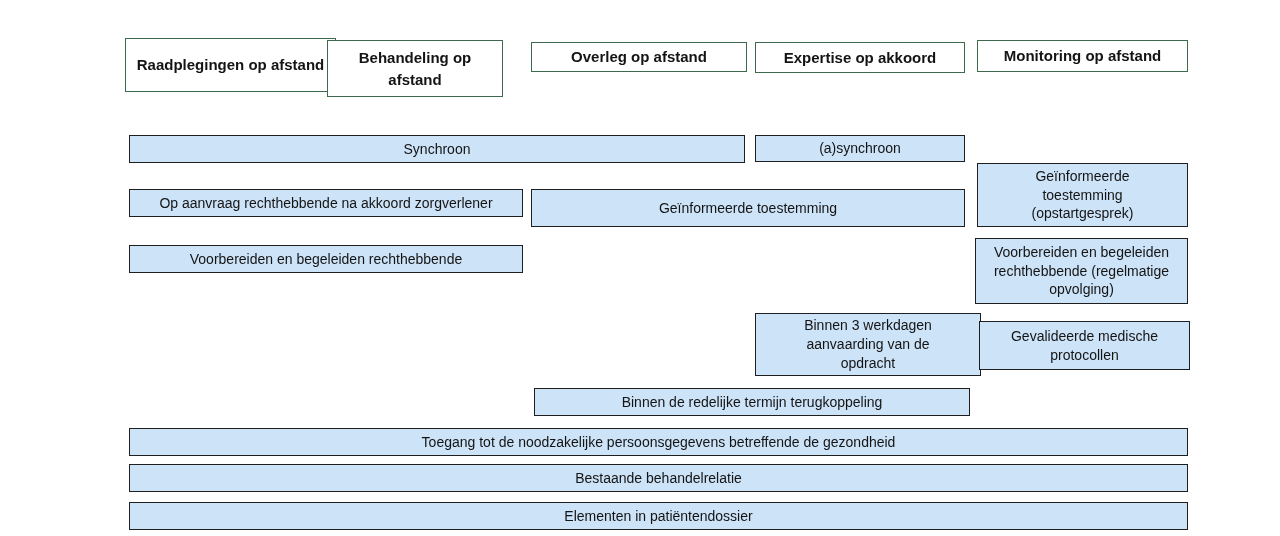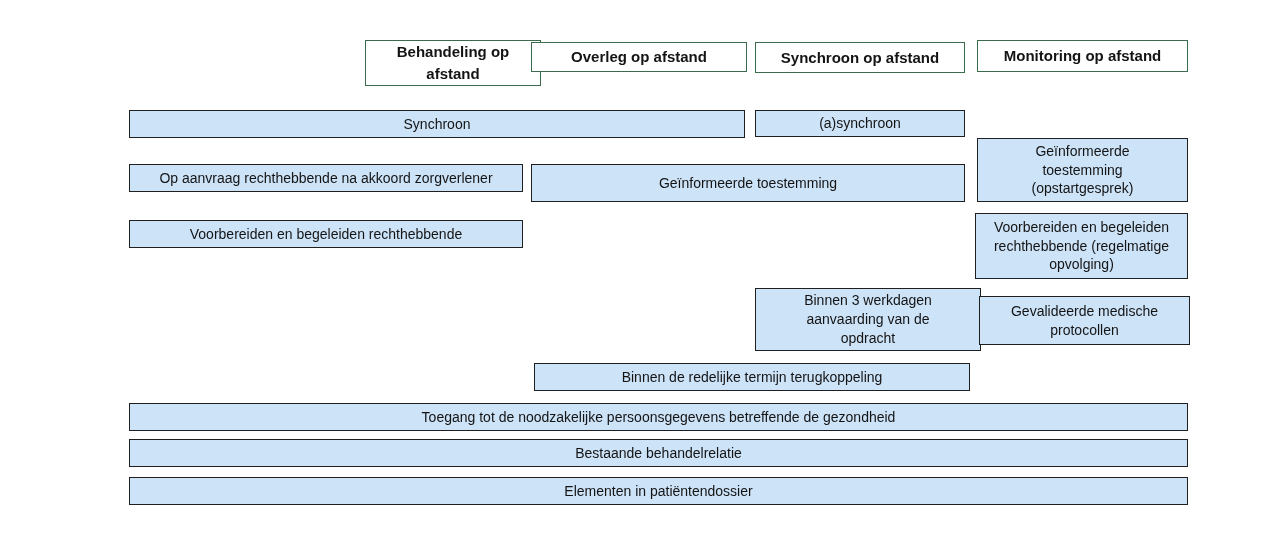--- a/index.html
+++ b/index.html
@@ -43,35 +43,39 @@
     border:1.5px solid var(--box-border);
     background:var(--box-fill);
     color:var(--box-text);
     font-size:14px;
     line-height:1.35;
     display:flex;
     align-items:center;
     justify-content:center;
     text-align:center;
     padding:1px 6px;
+    margin-top:25px;
   }
 </style>
 </head>
 <body>
 
 <div class="canvas">
 
-  <div class="hdr" style="left:365px;top:40px;width:176px;height:46px">
+  <div class="hdr" style="left:125px;top:38px;width:211px;height:54px">
+    <span>Raadplegingen op afstand</span>
+  </div>
+  <div class="hdr" style="left:327px;top:40px;width:176px;height:57px">
     <span>Behandeling op afstand</span>
   </div>
   <div class="hdr" style="left:531px;top:42px;width:216px;height:30px">
     <span>Overleg op afstand</span>
   </div>
   <div class="hdr" style="left:755px;top:42px;width:210px;height:31px">
-    <span>Synchroon op afstand</span>
+    <span>Expertise op akkoord</span>
   </div>
   <div class="hdr" style="left:977px;top:40px;width:211px;height:32px">
     <span>Monitoring op afstand</span>
   </div>
 
   <div class="bx" style="left:129px;top:110px;width:616px;height:28px">
     <span>Synchroon</span>
   </div>
   <div class="bx" style="left:755px;top:110px;width:210px;height:27px">
     <span>(a)synchroon</span>

